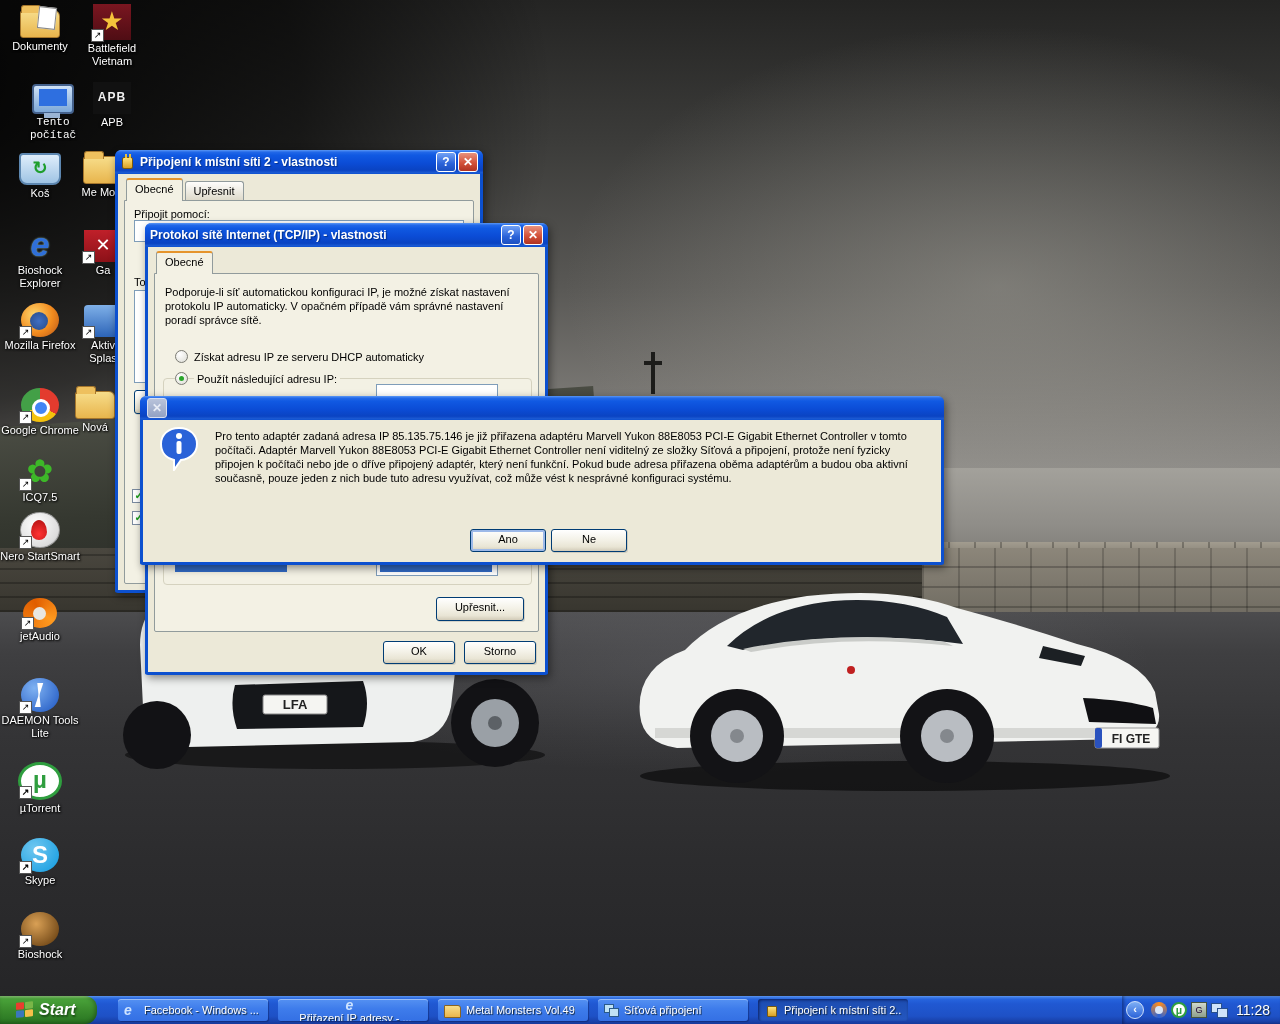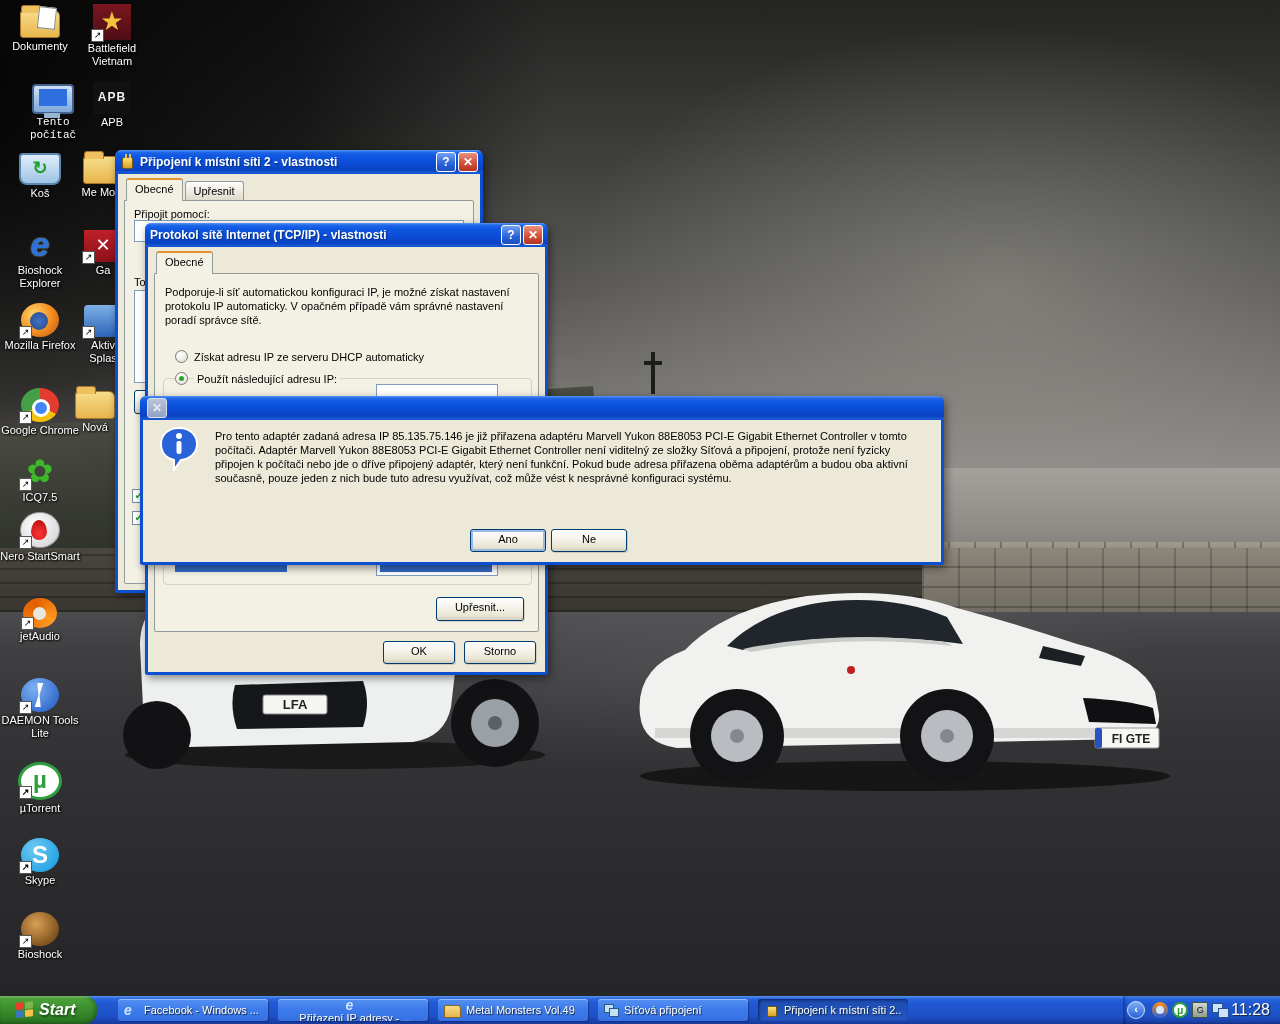--- a/index.html
+++ b/index.html
@@ -140,21 +140,21 @@
     box-shadow:inset 2px 0 3px rgba(0,0,30,.35);}
   .chev{width:16px;height:16px;border-radius:50%;background:linear-gradient(180deg,#7fb0f5,#2a62d8);
     border:1px solid #cfe0fa;color:#fff;text-align:center;line-height:14px;font-size:11px;font-weight:bold;margin-right:5px;}
   .trico{width:16px;height:16px;margin:0 2px;position:relative;}
   .trico.swirl{background:conic-gradient(#ff8c1a,#2a62d8 50%,#ff8c1a);border-radius:50%;}
   .trico.swirl::before{content:"";position:absolute;inset:4px;border-radius:50%;background:#d8e4f8;}
   .trico.ut{background:#fff;border-radius:50%;border:2px solid #2f9e3f;box-sizing:border-box;color:#2f9e3f;font-size:11px;font-weight:bold;line-height:12px;text-align:center;}
   .trico.sq{background:linear-gradient(180deg,#cfd8cc,#8fa08c);border:1px solid #46543f;box-sizing:border-box;color:#203;font-size:9px;line-height:14px;text-align:center;}
   .trico.net2::before,.trico.net2::after{content:"";position:absolute;width:9px;height:8px;background:#cfe4fa;border:1px solid #28508c;}
   .trico.net2::before{left:0;top:1px;} .trico.net2::after{left:6px;top:6px;}
-  .clock{color:#fff;font-size:16px;margin-left:1px;text-shadow:1px 1px 1px #123;}
+  .clock{color:#fff;font-size:14px;margin-left:7px;text-shadow:1px 1px 1px #123;}
 </style>
 </head>
 <body>
 
 <div id="screen">
 
   <div class="wallpaper">
     <div class="water"></div>
     <div class="hill-left"></div>
     <div class="back-wall"></div>

